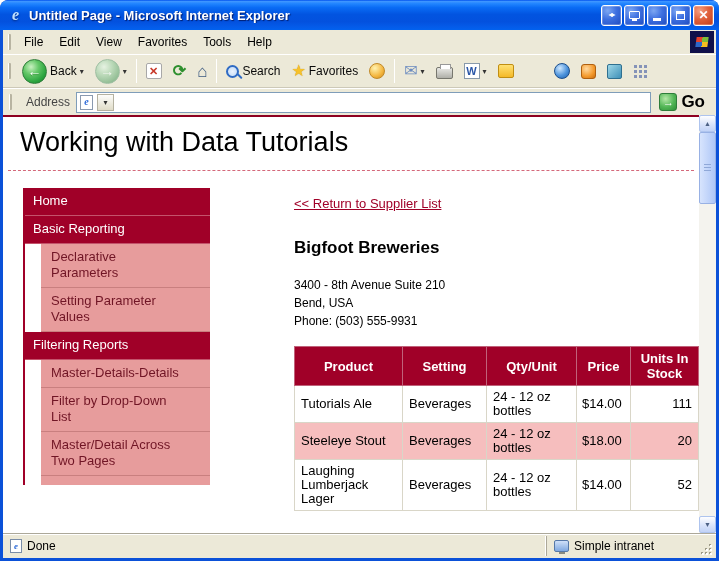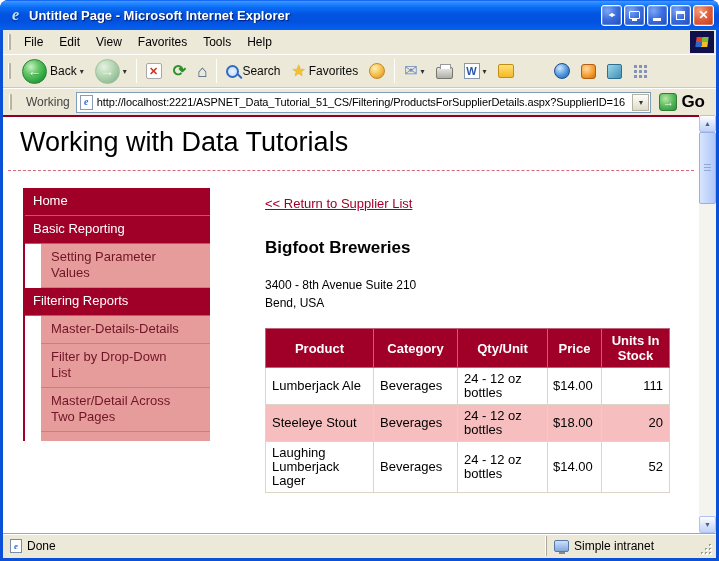--- a/index.html
+++ b/index.html
@@ -125,21 +125,21 @@
   .sidebar { width:187px; flex:none; position:relative; }
   .sidebar::before { content:""; position:absolute; left:0; top:0; bottom:0; width:2px; background:#A00028; }
   .side-h { display:block; background:#A00028; color:#fff; font-size:13px; line-height:16px;
     padding:5px 0 6px 10px; border-bottom:1px solid #C4536B; text-decoration:none; cursor:pointer; }
   .side-s { display:block; background:#E79C9C; color:#701525; font-size:13px; line-height:16px;
     margin-left:18px; padding:5px 30px 6px 10px; border-bottom:1px solid #C97F7F;
     text-decoration:none; cursor:pointer; }
   .side-cut { height:9px; padding:0; border-bottom:none; overflow:hidden; }
 
   
-  .main { margin-left:55px; padding-top:6px; }
+  .main { margin-left:84px; padding-top:6px; }
   .return-link { display:inline-block; font-size:13px; color:#A00028; text-decoration:underline; cursor:pointer; }
   .supplier { margin:26px 0 0 0; font-size:17px; font-weight:bold; color:#000; }
   .addr-lines { margin-top:18px; font-size:12px; line-height:18px; color:#000; }
 
   .grid { border-collapse:collapse; margin-top:16px; }
   .grid col.c-product { width:108px; } .grid col.c-category { width:84px; }
   .grid col.c-qty { width:90px; } .grid col.c-price { width:54px; } .grid col.c-units { width:68px; }
   .grid th { background:#A00028; color:#fff; font-size:13px; font-weight:bold; line-height:15px;
     padding:4px 4px; border:1px solid #C0627A; text-align:center; }
   .grid td { font-size:13px; line-height:14px; color:#000; padding:4px 6px;
@@ -282,80 +282,81 @@
         </span>
       <span class="tbtn">
           <span class="grid-ico">
             <i class="dot"></i>
           </span>
         </span>
     </div>
 
     <div class="addressbar">
       <span class="bar-grip"></span>
-      <span class="addr-label">Working</span>
+      <span class="addr-label">Address</span>
       <div class="addr-field">
         <span class="page-icon">
             <span class="pi-e">e</span>
           </span>
-        <span class="addr-url">http://localhost:2221/ASPNET_Data_Tutorial_51_CS/Filtering/ProductsForSupplierDetails.aspx?SupplierID=16</span>
         <span class="addr-drop">▾</span>
       </div>
       <span class="go-btn">
         <span class="go-icon">→</span>
         <span class="go-label">Go</span>
       </span>
     </div>
 
     <div class="viewport">
       <div class="page">
         <div class="topline"></div>
         <h1 class="page-title">Working with Data Tutorials</h1>
         <div class="dashed"></div>
 
         <div class="page-body">
           <nav class="sidebar">
             <a class="side-h">Home</a>
             <a class="side-h">Basic Reporting</a>
+            <a class="side-s">Declarative Parameters</a>
             <a class="side-s">Setting Parameter Values</a>
             <a class="side-h">Filtering Reports</a>
             <a class="side-s">Master-Details-Details</a>
             <a class="side-s">Filter by Drop-Down List</a>
             <a class="side-s">Master/Detail Across Two Pages</a>
             <div class="side-s side-cut"></div>
           </nav>
 
           <main class="main">
             <a class="return-link">&lt;&lt; Return to Supplier List</a>
             <h2 class="supplier">Bigfoot Breweries</h2>
             <div class="addr-lines">
               <div>3400 - 8th Avenue Suite 210</div>
               <div>Bend, USA</div>
+              <div>Phone: (503) 555-9931</div>
             </div>
 
             <table class="grid">
               <colgroup>
                 <col class="c-product">
                   <col class="c-category">
                   <col class="c-qty">
                   <col class="c-price">
                   <col class="c-units">
               </colgroup>
               <thead>
                 <tr>
                   <th>Product</th>
-                  <th>Category</th>
+                  <th>Setting</th>
                   <th>Qty/Unit</th>
                   <th>Price</th>
                   <th>Units In Stock</th>
                 </tr>
               </thead>
               <tbody>
                 <tr>
-                  <td class="t-product">Lumberjack Ale</td>
+                  <td class="t-product">Tutorials Ale</td>
                   <td>Beverages</td>
                   <td>24 - 12 oz bottles</td>
                   <td class="t-price">$14.00</td>
                   <td class="t-units">111</td>
                 </tr>
                 <tr class="alt">
                   <td class="t-product">Steeleye Stout</td>
                   <td>Beverages</td>
                   <td>24 - 12 oz bottles</td>
                   <td class="t-price">$18.00</td>

